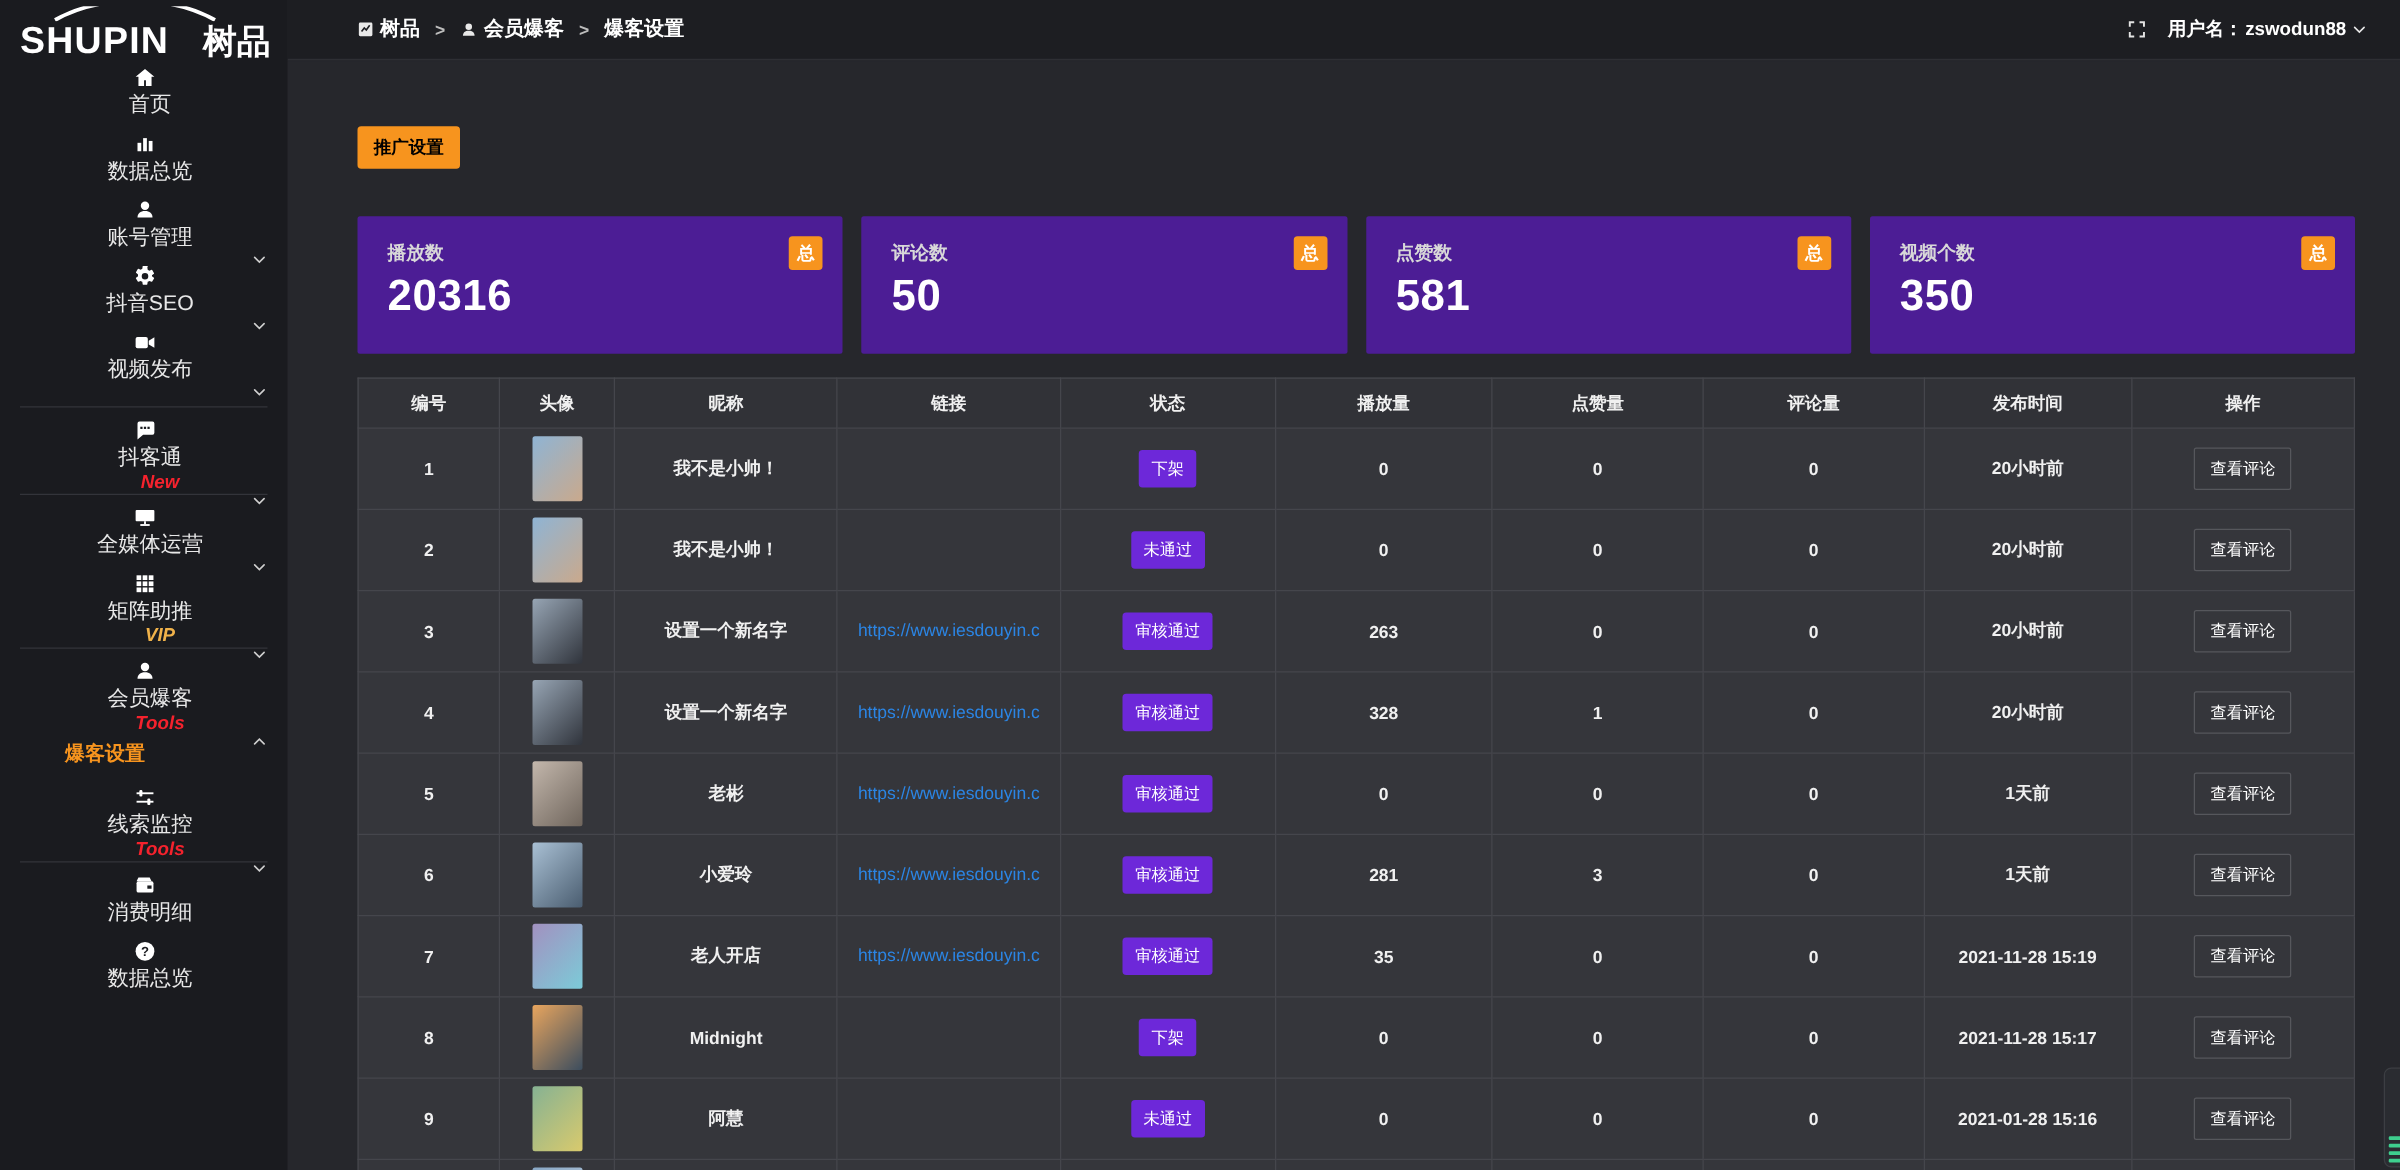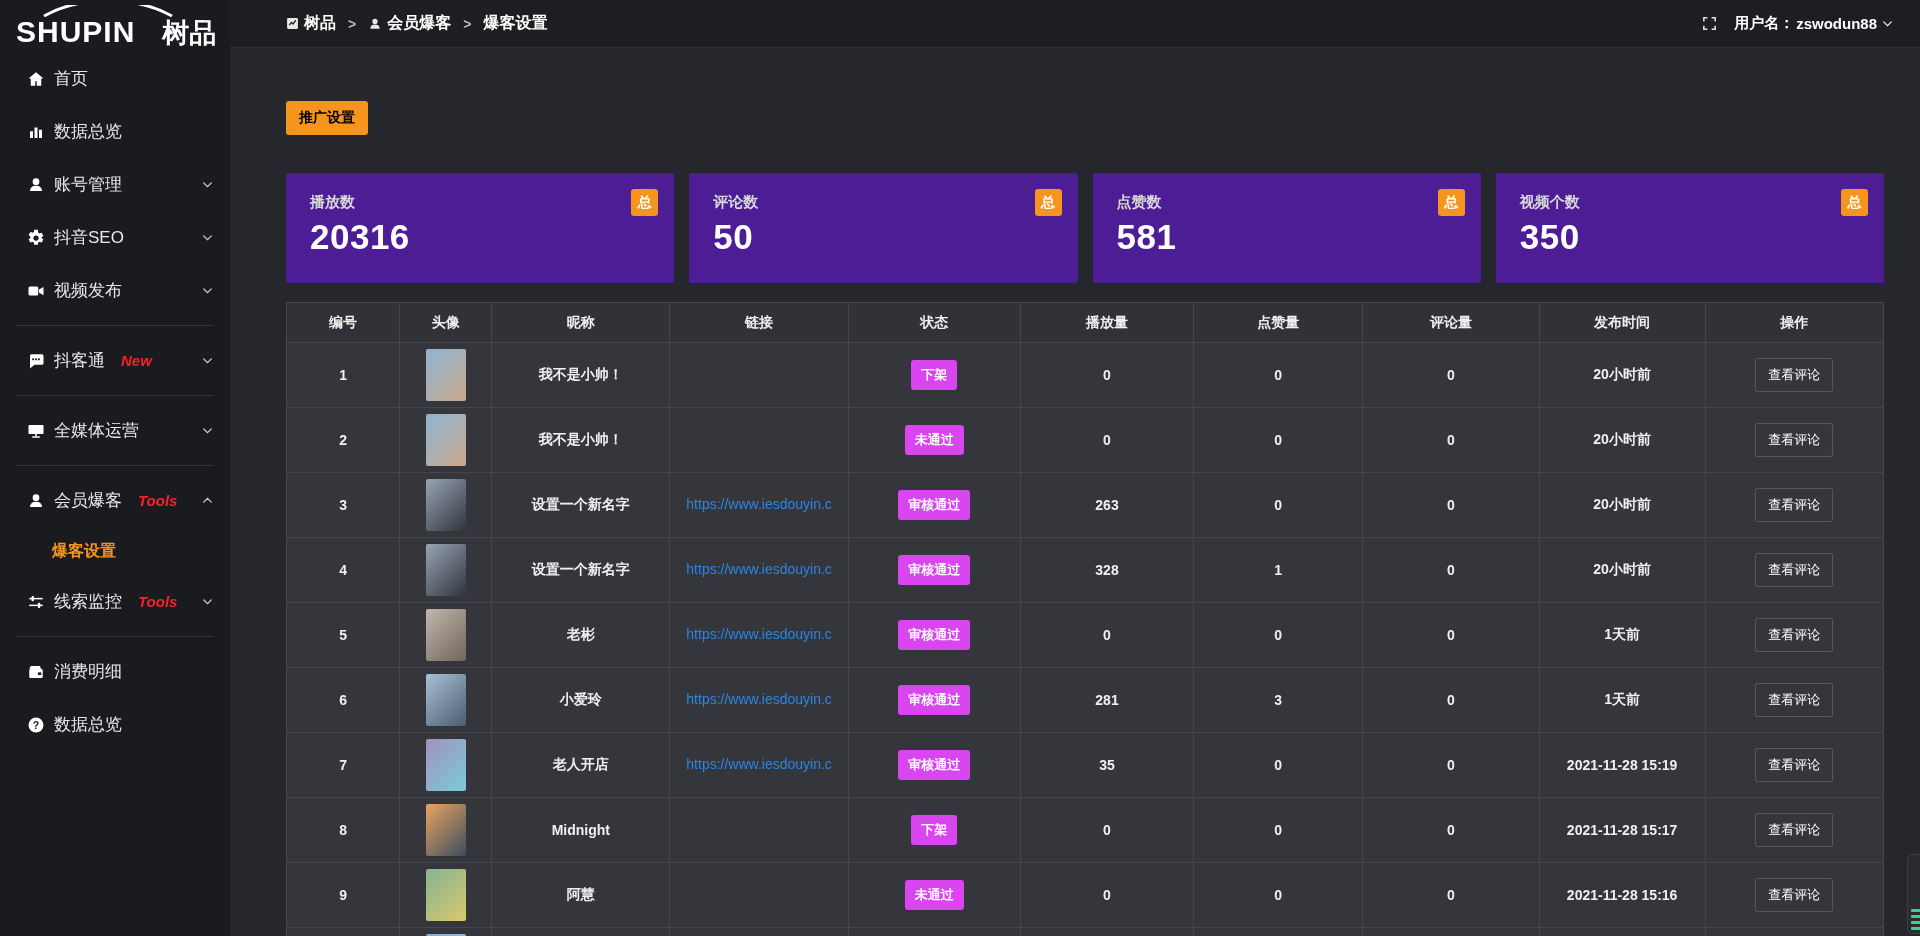--- a/index.html
+++ b/index.html
@@ -9,21 +9,21 @@
   
   .sidebar { position:absolute; left:0; top:0; width:230px; height:936px;
     background:#1a1b1f; z-index:3; }
   .logo { height:52px; padding:5px 0 0 16px; color:#fff; }
   .logo-arc { display:block; margin-left:22px; }
   .logo-row { display:flex; align-items:baseline; margin-top:-2px;gap:20px; }
   .logo-en { font-size:30px; font-weight:bold; letter-spacing:1px; }
   .logo-cn { font-size:27px; font-weight:bold; margin-left:7px; }
   .menu { padding-top:0; }
   .sb-item { display:flex; align-items:center; height:53px; padding:0 16px 0 26px;
-    color:#e8e8e8; font-size:17px; cursor:pointer; }
+    color:#e8e8e8; font-size:17px; cursor:pointer;flex-direction:column; }
   .sb-icon { width:20px; height:20px; margin-right:8px; display:flex;
     align-items:center; justify-content:center; color:#fff; flex:0 0 20px; }
   .sb-label { white-space:nowrap; }
   .sb-tag { font-style:italic; font-weight:bold; font-size:15px; margin-left:16px; }
   .sb-chevron { margin-left:auto; color:#cfcfcf; display:flex; align-items:center; }
   .sb-divider { height:1px; background:#33343a; margin:8px 16px; }
   .sb-sub { }
   .sb-subitem { height:48px; line-height:48px; padding-left:52px; color:#f2f2f2;
     font-size:16px; cursor:pointer; }
   .sb-subitem.active { color:#f7941e; font-weight:bold; }
@@ -64,22 +64,22 @@
   .table-wrap { margin-top:19px; }
   table { width:100%; border-collapse:collapse; table-layout:fixed;
     background:#35363b; }
   th { height:40px; background:#313237; color:#f0f0f0; font-size:14px;
     font-weight:bold; border:1px solid #45464c; }
   td { height:65px; color:#f0f0f0; font-size:14px; font-weight:bold;
     text-align:center; vertical-align:middle; border:1px solid #45464c; }
   .avatar { width:40px; height:52px; border-radius:2px; margin:0 auto; }
   .link { color:#2b85e4; font-weight:normal; text-decoration:none;
     white-space:nowrap; display:inline-block; max-width:100%; overflow:hidden; }
-  .status-badge { display:inline-block; background:#d946ef; color:#fff;
-    font-size:13px; font-weight:bold; padding:6px 10px; border-radius:3px;
+  .status-badge { display:inline-block; background:#6d28d9; color:#fff;
+    font-size:13px; font-weight:normal; padding:6px 10px; border-radius:3px;
     white-space:nowrap; }
   .action-btn { background:transparent; border:1px solid #56575c; color:#fff;
     font-size:13px; font-weight:normal; padding:7px 12px; border-radius:2px;
     cursor:pointer; font-family:inherit; }
 
   .float-widget { position:absolute; right:-9px; bottom:2px; width:22px;
     height:80px; background:#2a2c31; border:1px solid #3c3e43; border-radius:6px;
     z-index:5; display:flex; flex-direction:column; justify-content:flex-end;
     align-items:flex-start; padding:3px; gap:3px; cursor:pointer; }
   .fw-bar { width:10px; height:3px; background:#3ecf8e; border-radius:1px; }
@@ -180,20 +180,42 @@
       <div class="sb-divider"></div>
       <div class="sb-item">
         <span class="sb-icon">
           <svg viewBox="0 0 24 24" width="18" height="18" fill="currentColor">
             <rect x="2" y="4" width="20" height="12" rx="1"></rect>
             <rect x="11" y="16" width="2" height="3"></rect>
             <rect x="7" y="19" width="10" height="2"></rect>
           </svg>
         </span>
         <span class="sb-label">全媒体运营</span>
+        <span class="sb-chevron">
+          <svg width="13" height="13" viewBox="0 0 24 24" fill="none" stroke="currentColor" stroke-width="2.4" stroke-linecap="round">
+            <path d="M5 9l7 7 7-7"></path>
+          </svg>
+        </span>
+      </div>
+      <div class="sb-item">
+        <span class="sb-icon">
+          <svg viewBox="0 0 24 24" width="18" height="18" fill="currentColor">
+            <rect x="3" y="3" width="5" height="5"></rect>
+            <rect x="9.5" y="3" width="5" height="5"></rect>
+            <rect x="16" y="3" width="5" height="5"></rect>
+            <rect x="3" y="9.5" width="5" height="5"></rect>
+            <rect x="9.5" y="9.5" width="5" height="5"></rect>
+            <rect x="16" y="9.5" width="5" height="5"></rect>
+            <rect x="3" y="16" width="5" height="5"></rect>
+            <rect x="9.5" y="16" width="5" height="5"></rect>
+            <rect x="16" y="16" width="5" height="5"></rect>
+          </svg>
+        </span>
+        <span class="sb-label">矩阵助推</span>
+        <span class="sb-tag" style="color: rgb(240, 178, 74);">VIP</span>
         <span class="sb-chevron">
           <svg width="13" height="13" viewBox="0 0 24 24" fill="none" stroke="currentColor" stroke-width="2.4" stroke-linecap="round">
             <path d="M5 9l7 7 7-7"></path>
           </svg>
         </span>
       </div>
       <div class="sb-divider"></div>
       <div class="sb-item">
         <span class="sb-icon">
           <svg viewBox="0 0 24 24" width="18" height="18" fill="currentColor">
@@ -464,21 +486,21 @@
             <td>9</td>
             <td>
               <div class="avatar" style="background: linear-gradient(135deg, rgb(134, 178, 147), rgb(217, 202, 109));"></div>
             </td>
             <td>阿慧</td>
             <td></td>
             <td><span class="status-badge">未通过</span></td>
             <td>0</td>
             <td>0</td>
             <td>0</td>
-            <td>2021-11-28 15:16</td>
+            <td>2021-01-28 15:16</td>
             <td><button class="action-btn">查看评论</button></td>
           </tr>
           <tr>
             <td></td>
             <td>
               <div class="avatar" style="background: linear-gradient(135deg, rgb(137, 168, 198), rgb(184, 201, 217));"></div>
             </td>
             <td></td>
             <td></td>
             <td></td>

